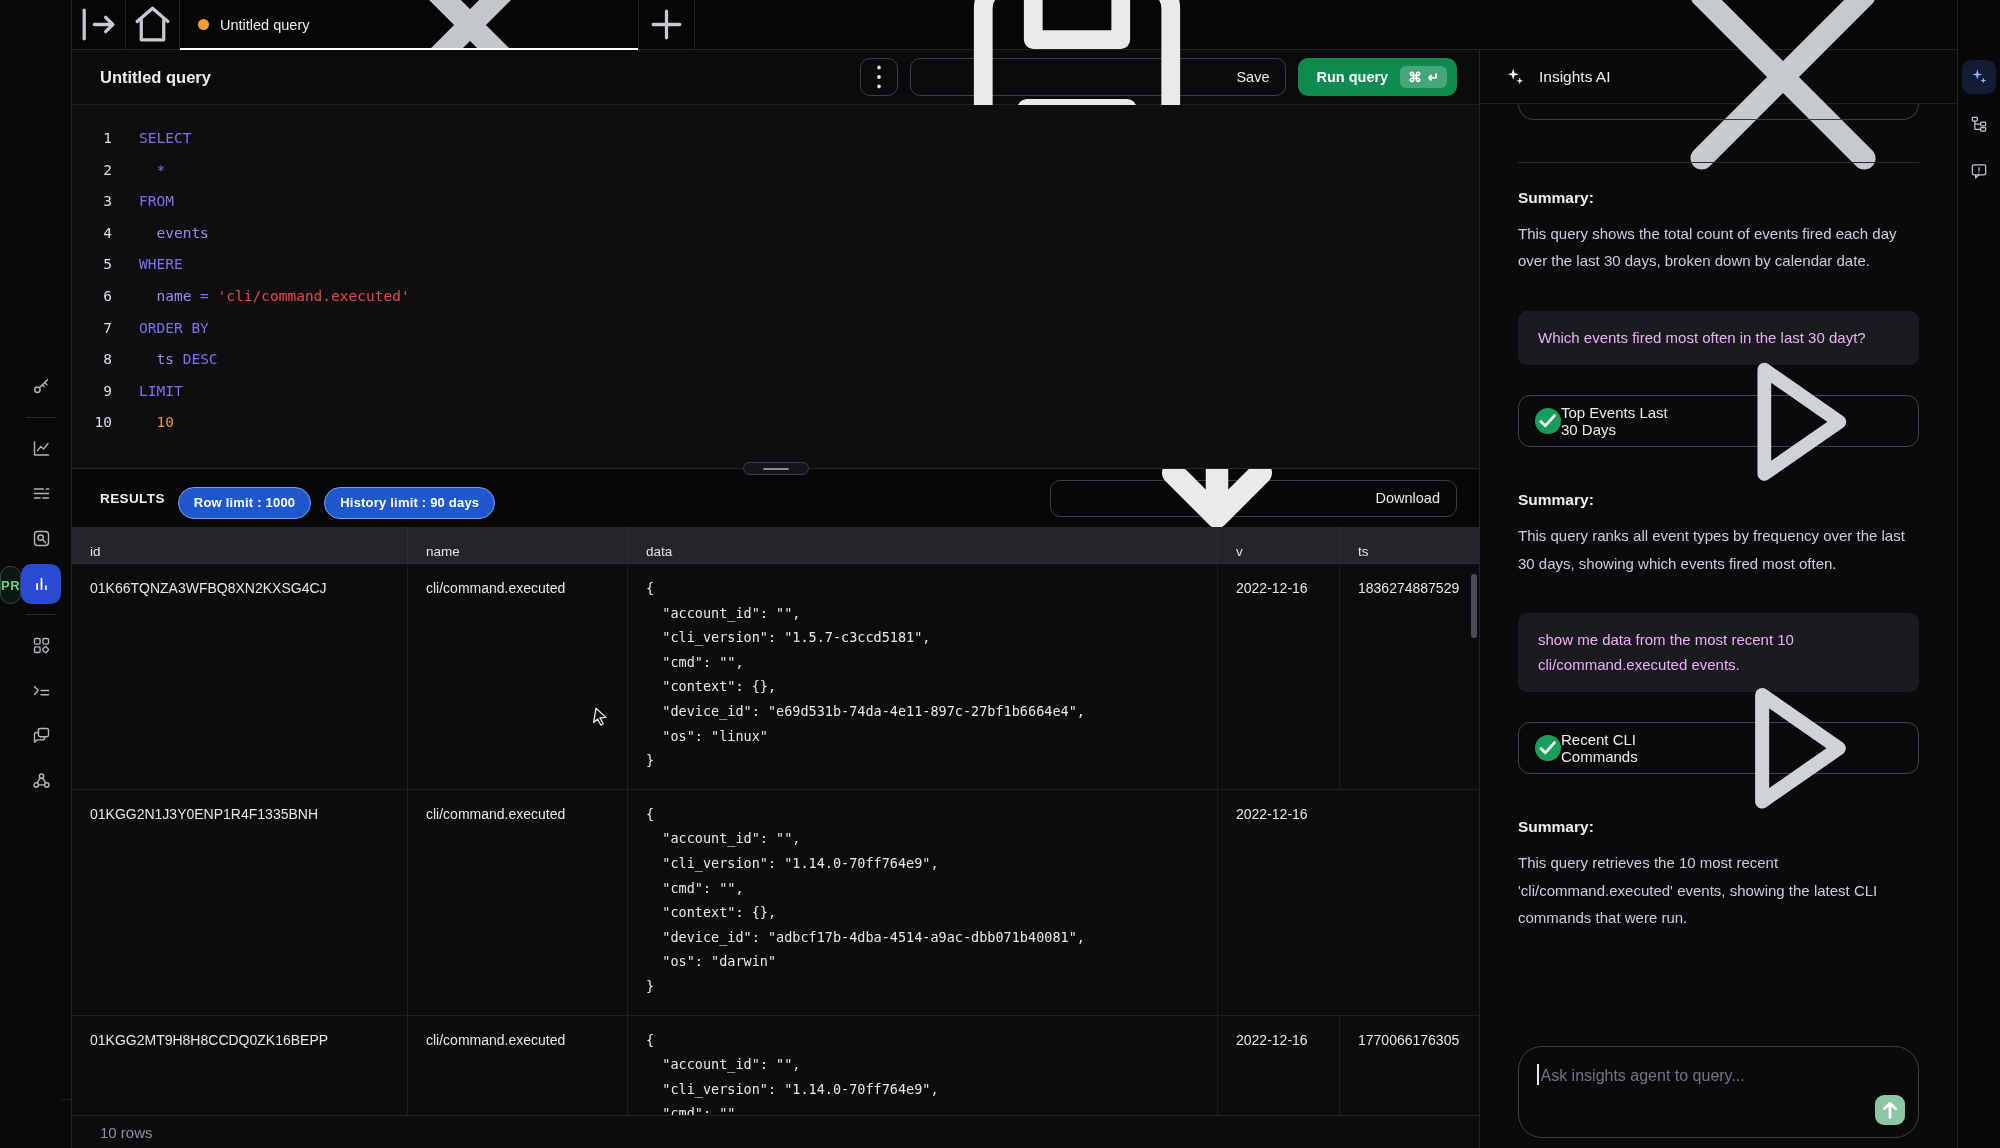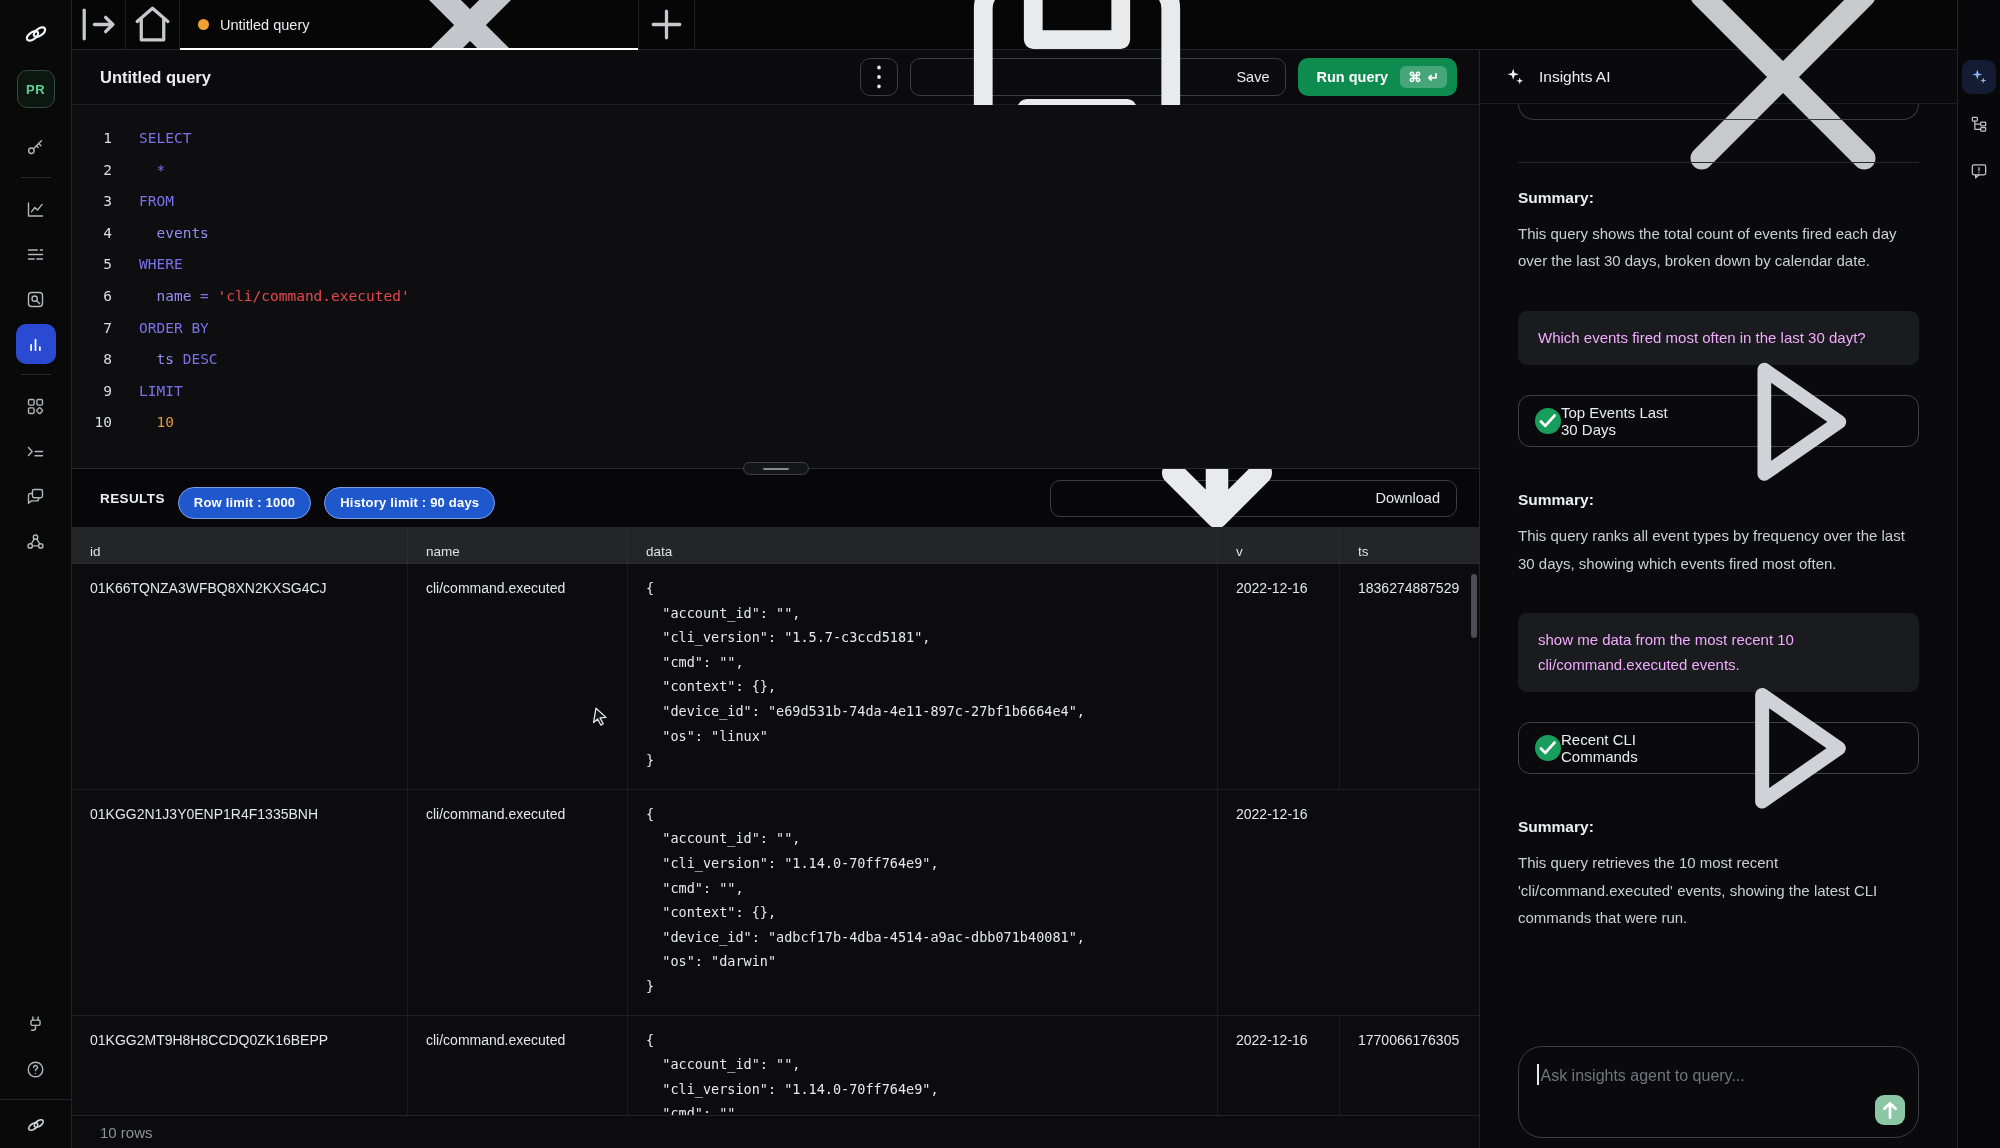--- a/index.html
+++ b/index.html
@@ -9,21 +9,21 @@
     background:#0a0a0b; color:#e7e9ea;
     font-family: "Liberation Sans", sans-serif;
     -webkit-font-smoothing: antialiased;
   }
   svg { display:block; }
 
   
   .sidebar {
     position:absolute; left:0; top:0; width:72px; height:100%;
     background:#09090a; border-right:1px solid #222428;
-    display:flex; flex-direction:column; align-items:center;
+    display:flex; flex-direction:row; align-items:center;
   }
   .brand-logo { margin-top:20px; color:#f2f3f4; width:40px; height:28px; }
   .avatar {
     margin-top:22px; width:38px; height:38px; border-radius:10px;
     border:1px solid #2f4a3c; background:#0d1712; color:#5fd395;
     display:flex; align-items:center; justify-content:center;
     font-size:13px; font-weight:700; letter-spacing:.5px; cursor:pointer;
   }
   .side-nav { display:flex; flex-direction:column; align-items:center; margin-top:14px; }
   .side-btn {

